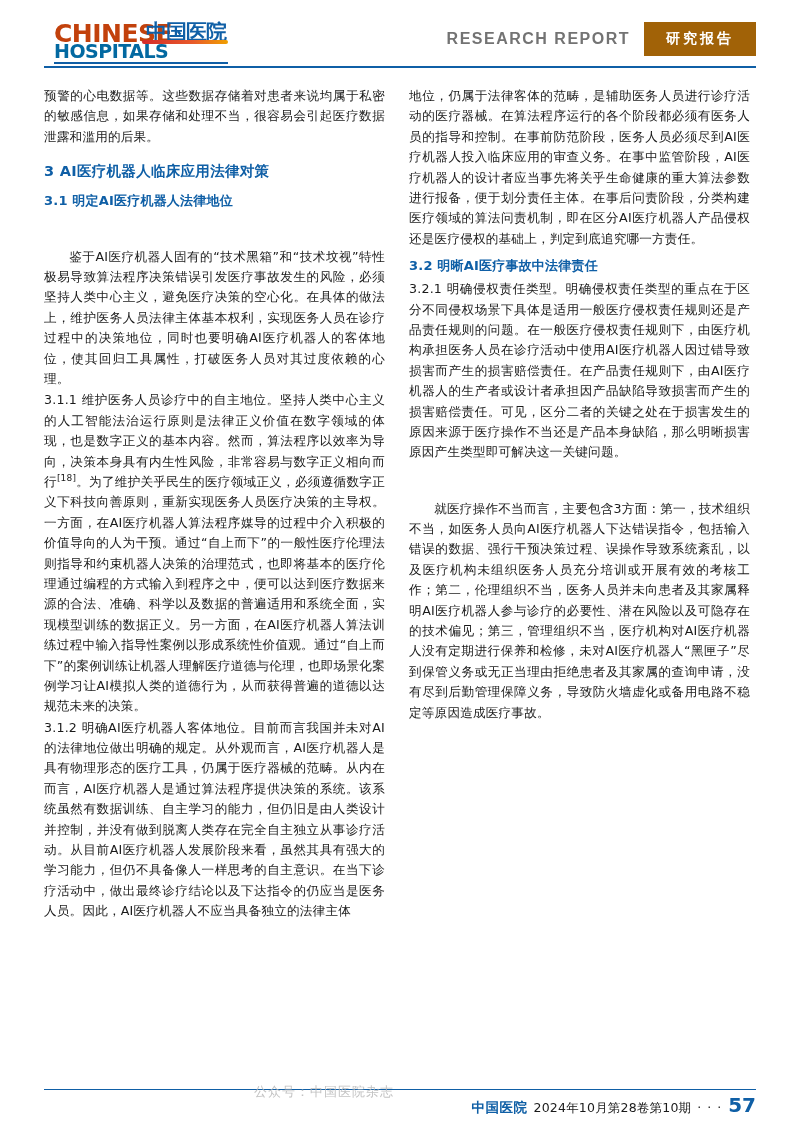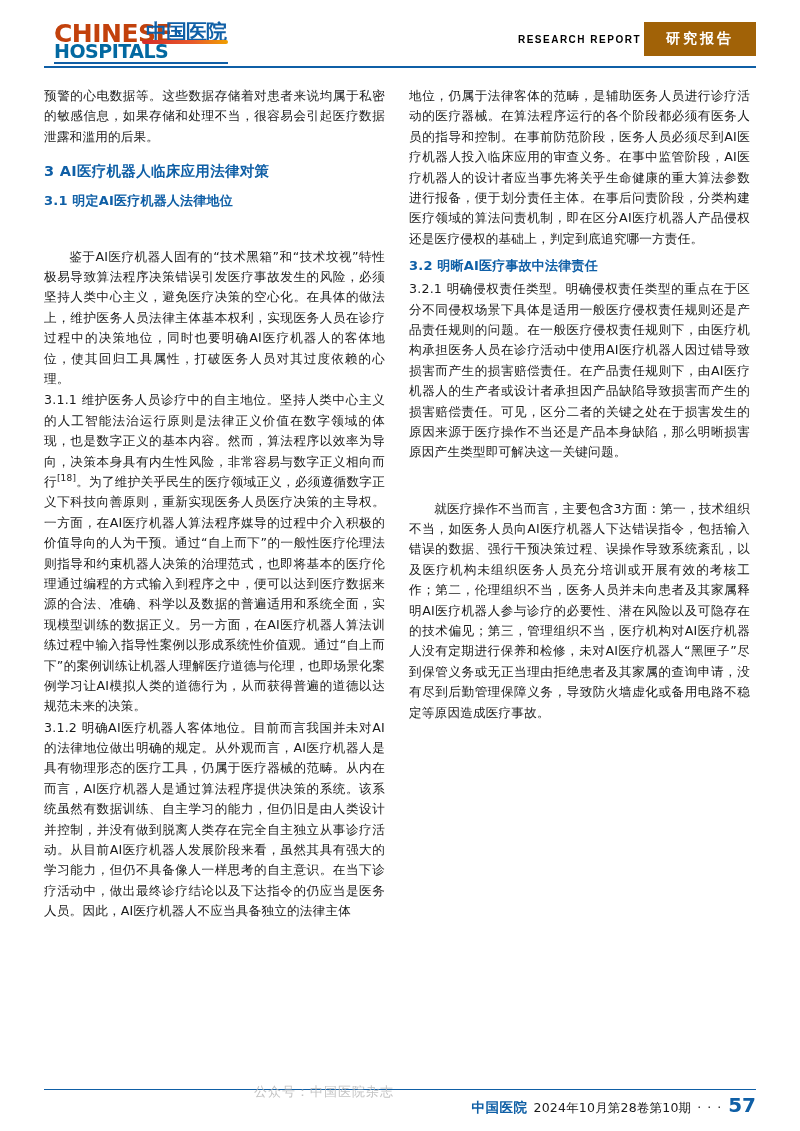--- a/index.html
+++ b/index.html
@@ -86,26 +86,26 @@
   }
   .header-right {
     position: absolute;
     right: 0;
     top: 6px;
     display: flex;
     align-items: stretch;
     height: 34px;
   }
   .research-report {
-    color: #000000;
-    font-size: 10px;
+    color: #737373;
+    font-size: 16px;
     letter-spacing: 1.5px;
     font-weight: bold;
     align-self: center;
-    margin-right: 3px;
+    margin-right: 14px;
     font-family: "Liberation Sans", sans-serif;
   }
   .report-badge {
     background: #a16207;
     color: #ffffff;
     font-size: 14px;
     font-weight: bold;
     padding: 5px 22px;
     letter-spacing: 3px;
     display: flex;

